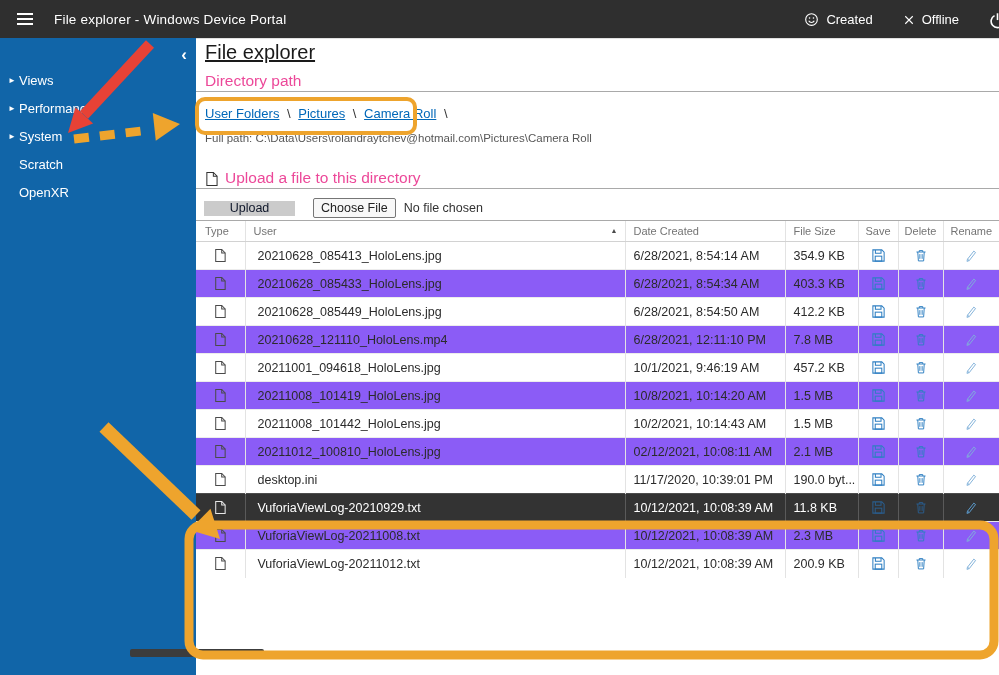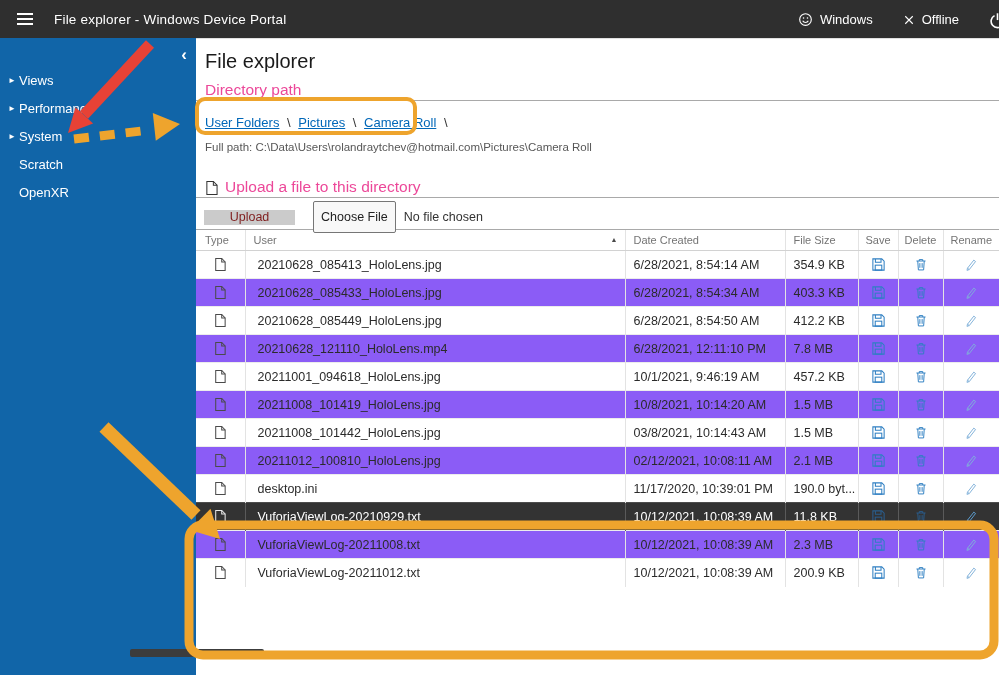--- a/index.html
+++ b/index.html
@@ -25,35 +25,35 @@
     position: relative; width: 196px; flex: none;
     background: var(--sidebar-blue, #1165a8); color: #fff;
   }
   .collapse-btn { position: absolute; top: 8px; right: 9px; font-size: 17px; font-weight: bold; cursor: pointer; line-height: 1; }
   .sidenav { padding-top: 28px; }
   .sidenav-item { display: flex; align-items: center; height: 28px; padding-left: 8px; font-size: 13px; cursor: pointer; }
   .sidenav-item .expander { width: 11px; font-size: 8px; flex: none; }
   
   .main { position: relative; flex: 1; background: #fff; border-top: 1px solid #e0e0e0; }
   .pad { margin-left: 9px; }
-  .page-title { margin-top: 9px; font-size: 20px; font-weight: 400; color: #1a1a1a; line-height: 26px; }
+  .page-title { font-size: 20px; font-weight: 400; color: #1a1a1a; line-height: 26px; text-decoration: underline; }
   .section-h { margin-top: 6px; font-size: 15.5px; font-weight: 400; color: #ec4899; line-height: 20px; display: flex; align-items: center; gap: 7px; }
   .rule { border-bottom: 1px solid #a9a9a9; width: 100%; }
   .breadcrumb { margin: 12px 0 0 9px; font-size: 13px; height: 20px; line-height: 20px; white-space: nowrap; }
   .breadcrumb a { color: var(--link-blue, #0067b8); text-decoration: underline; cursor: pointer; }
   .breadcrumb .sep { color: #333; margin: 0 4px; }
   .full-path { margin: 7px 0 0 9px; font-size: 11.5px; color: #575757; line-height: 14px; }
   .upload-h { margin-top: 23px; }
   .upload-row { display: flex; align-items: center; margin: 7px 0 0 8px; height: 24px; }
   .upload-btn {
-    width: 91px; height: 15px; background: #cbcbcb; border: none; color: #7f1d1d;
+    width: 91px; height: 15px; background: #cbcbcb; border: none; color: #0f172a;
     font-size: 12.5px; font-family: inherit; cursor: pointer;
   }
   .choose-btn {
-    margin-left: 18px; height: 32px; background: #f8f8f8; border: 1px solid #767676;
+    margin-left: 18px; height: 20px; background: #f8f8f8; border: 1px solid #767676;
     border-radius: 2px; font-size: 12.5px; font-family: inherit; padding: 0 7px; color: #222; cursor: pointer;
   }
   .file-status { margin-left: 8px; font-size: 12.5px; color: #333; }
   .contents-h { margin-top: 32px; }
   
   table { width: 803px; border-collapse: collapse; table-layout: fixed; }
   thead th {
     font-size: 11px; color: #747474; font-weight: 400; text-align: left;
     padding: 4px 0 4px 8px; border-left: 1px solid #e3e3e3; border-bottom: 1px solid #d2d2d2;
     white-space: nowrap; cursor: pointer;
@@ -94,21 +94,21 @@
   <div class="topbar-right">
     <div class="topbar-item">
       <span>
         <svg width="15" height="15" viewBox="0 0 16 16">
             <circle cx="8" cy="8" r="6.2" fill="none" stroke="#fff" stroke-width="1.2"></circle>
             <circle cx="5.9" cy="6.4" r=".85" fill="#fff"></circle>
             <circle cx="10.1" cy="6.4" r=".85" fill="#fff"></circle>
             <path d="M5 9.4a3.4 3.4 0 0 0 6 0" fill="none" stroke="#fff" stroke-width="1.2"></path>
           </svg>
       </span>
-      <span>Windows</span>
+      <span>Created</span>
     </div>
     <div class="topbar-item">
       <span>
         <svg width="12" height="12" viewBox="0 0 16 16">
             <path d="M3 3 13 13 M13 3 3 13" stroke="#fff" stroke-width="1.5"></path>
           </svg>
       </span>
       <span>Offline</span>
     </div>
   </div>
@@ -436,21 +436,21 @@
   <tr>
     <td>
       <span>
         <svg width="12" height="15" viewBox="0 0 14 16">
                   <path d="M2 1h7l4 4v10H2Z" fill="none" stroke="currentColor" stroke-width="1.2"></path>
                   <path d="M9 1v4h4" fill="none" stroke="currentColor" stroke-width="1.2"></path>
                 </svg>
       </span>
     </td>
     <td class="name-cell">20211008_101442_HoloLens.jpg</td>
-    <td>03/8/2021, 10:14:43 AM</td>
+    <td>10/2/2021, 10:14:43 AM</td>
     <td>1.5 MB</td>
     <td class="icon-cell save-cell">
       <span>
         <svg width="15" height="15" viewBox="0 0 16 16">
                   <path d="M2 2h9.5L14 4.5V14H2Z" fill="none" stroke="currentColor" stroke-width="1.1"></path>
                   <path d="M4.7 2v3.6h6V2" fill="none" stroke="currentColor" stroke-width="1.1"></path>
                   <rect x="4.5" y="8.7" width="7" height="5.3" fill="none" stroke="currentColor" stroke-width="1.1"></rect>
                 </svg>
       </span>
     </td>

